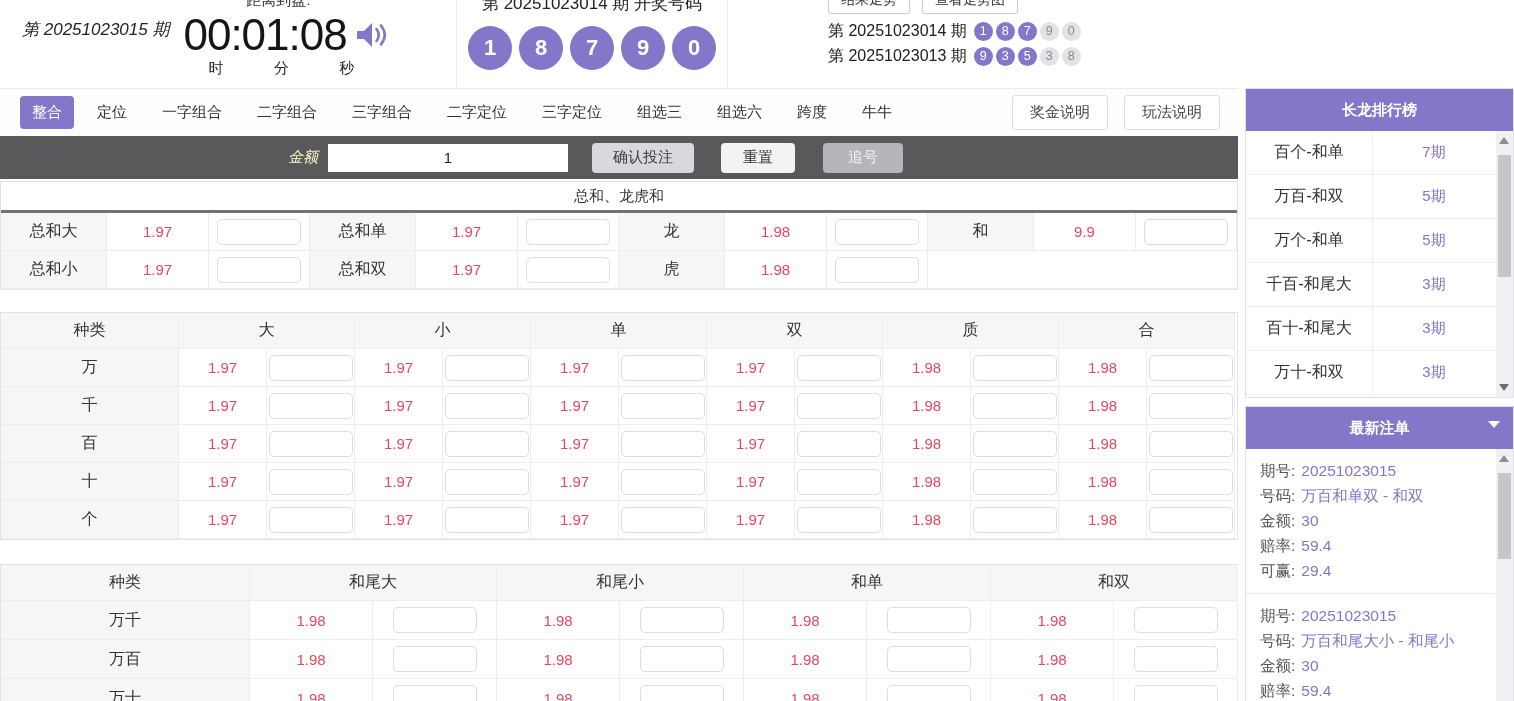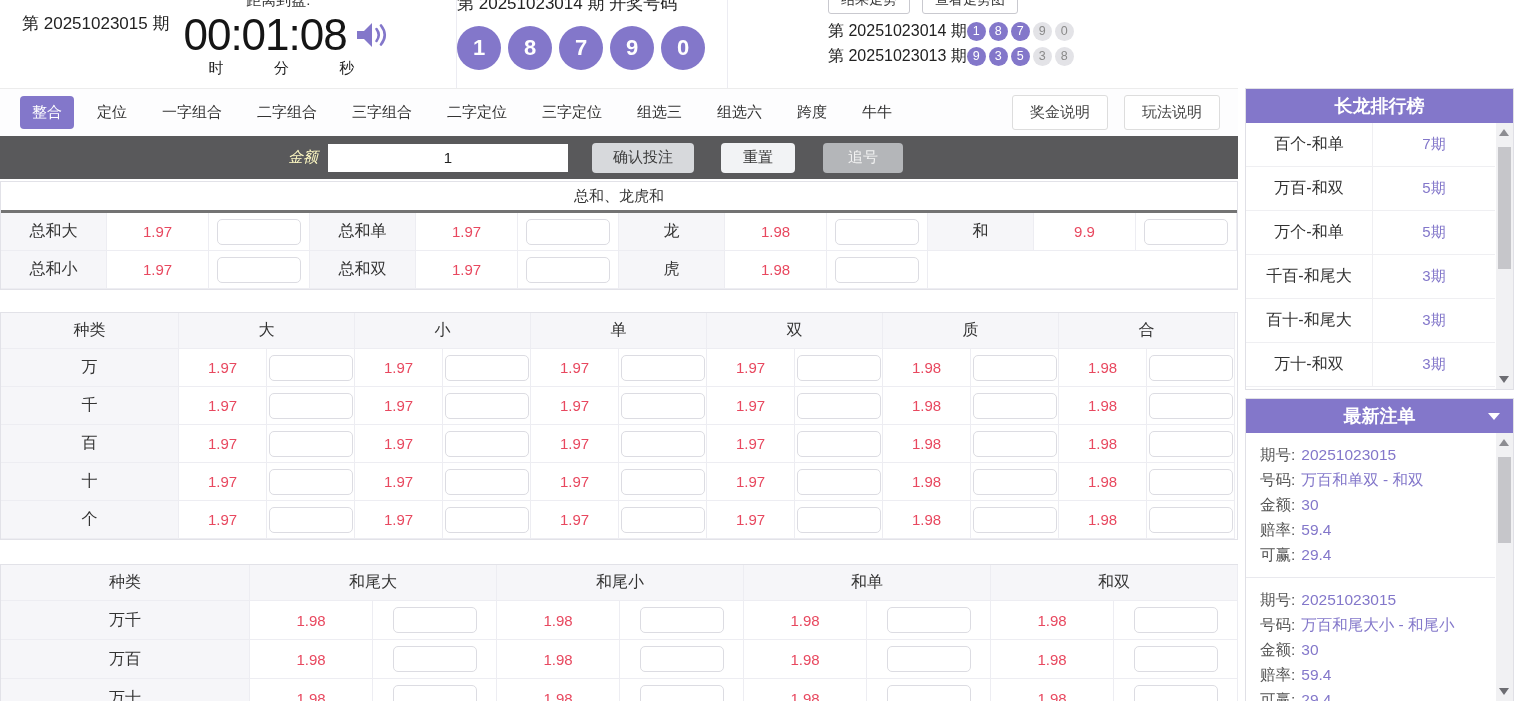--- a/index.html
+++ b/index.html
@@ -4,40 +4,40 @@
 <style>
   * { box-sizing: border-box; margin: 0; padding: 0; }
   body {
     width: 1514px; height: 701px; overflow: hidden;
     font-family: "Liberation Sans", sans-serif;
     background: #fff; color: #333;
   }
   
   .header { height: 88px; display: flex; background: #fff; }
   .hdr-left { width: 456px; display: flex; padding-left: 22px; }
-  .period { font-size: 17px; color: #222; margin-top: 12px; white-space: nowrap; }
+  .period { font-size: 17px; color: #222; margin-top: 18px; white-space: nowrap; font-style: italic; }
   .timer-block { margin-left: 14px; }
   .cd-label { margin-top: -9px; font-size: 15px; color: #333; text-align: center; width: 190px; }
   .timer-line { display: flex; align-items: center; margin-top: 2px; }
   .timer { font-size: 44px; letter-spacing: -1px; color: #151515; line-height: 1.05; }
   .speaker { margin-left: 8px; margin-top: 4px; }
   .units { display: flex; width: 196px; justify-content: space-around; font-size: 15px; color: #222; margin-top: 1px; }
   .hdr-center { width: 272px; border-left: 1px solid #ececf2; border-right: 1px solid #ececf2;
-    display: flex; flex-direction: column; align-items: flex-start; }
+    display: flex; flex-direction: column; align-items: center; }
   .draw-title { margin-top: -8px; font-size: 17px; color: #222; white-space: nowrap; }
   .balls { display: flex; gap: 7px; margin-top: 11px; }
   .ball { width: 44px; height: 44px; border-radius: 50%; background: #8377ca; color: #fff;
     font-size: 22px; font-weight: bold; line-height: 44px; text-align: center; }
   .hdr-right { flex: 1; padding-left: 100px; }
   .hdr-btns { margin-top: -14px; display: flex; gap: 12px; }
   .hdr-btn { font-size: 14px; color: #333; background: #fff; border: 1px solid #c9c9cf;
     border-radius: 3px; padding: 4px 12px; cursor: pointer; }
   .hist-rows { margin-top: 7px; }
   .hist-row { display: flex; align-items: center; margin-top: 4px; font-size: 16px; color: #222; }
-  .hist-period { white-space: nowrap; }
+  .hist-period { margin-right: 7px; white-space: nowrap; }
   .sball { width: 19px; height: 19px; border-radius: 50%; font-size: 12.5px; line-height: 19px;
     text-align: center; margin-right: 3px; }
   .sball.hot { background: #8377ca; color: #fff; }
   .sball.cold { background: #e3e3e7; color: #8a8a8a; }
   
   .content-row { display: flex; align-items: flex-start; }
   .main { width: 1238px; }
   
   .tabbar { height: 48px; border-top: 1px solid #ececec; background: #fdfdfe;
     display: flex; align-items: center; padding: 0 18px 0 20px; }
@@ -68,21 +68,21 @@
   .t3 .c { height: 39px; }
   .c.lbl { background: #f6f6f9; font-size: 16px; color: #333; }
   .c.th { background: #f6f6f9; font-size: 16px; color: #333; height: 36px; }
   .c.odd { color: #e8485f; font-size: 15px; }
   .c.filler { border-right: none; }
   .bet { width: 84px; height: 26px; border: 1px solid #dcdce2; border-radius: 5px;
     background: #fff; font-size: 14px; text-align: center; }
   
   .sidebar { width: 269px; margin-left: 7px; }
   .panel { border: 1px solid #e0e0e6; background: #fff; }
-  .panel-hdr { height: 34px; background: #8377ca; color: #fff; font-size: 18px; font-weight: bold;
+  .panel-hdr { height: 42px; background: #8377ca; color: #fff; font-size: 15px; font-weight: bold;
     display: flex; align-items: center; justify-content: center; position: relative; }
   .hdr-caret { position: absolute; right: 13px; top: 14px; width: 0; height: 0;
     border-left: 6px solid transparent; border-right: 6px solid transparent;
     border-top: 7px solid #fff; cursor: pointer; }
   .panel-body { position: relative; overflow: hidden; }
   .dragon-body { height: 266px; }
   .orders-body { height: 268px; }
   .dragon-list, .orders-list { margin-right: 18px; }
   .d-row { height: 44px; display: flex; border-bottom: 1px solid #efeff2; }
   .d-name { flex: 0 0 127px; display: flex; align-items: center; justify-content: center;

